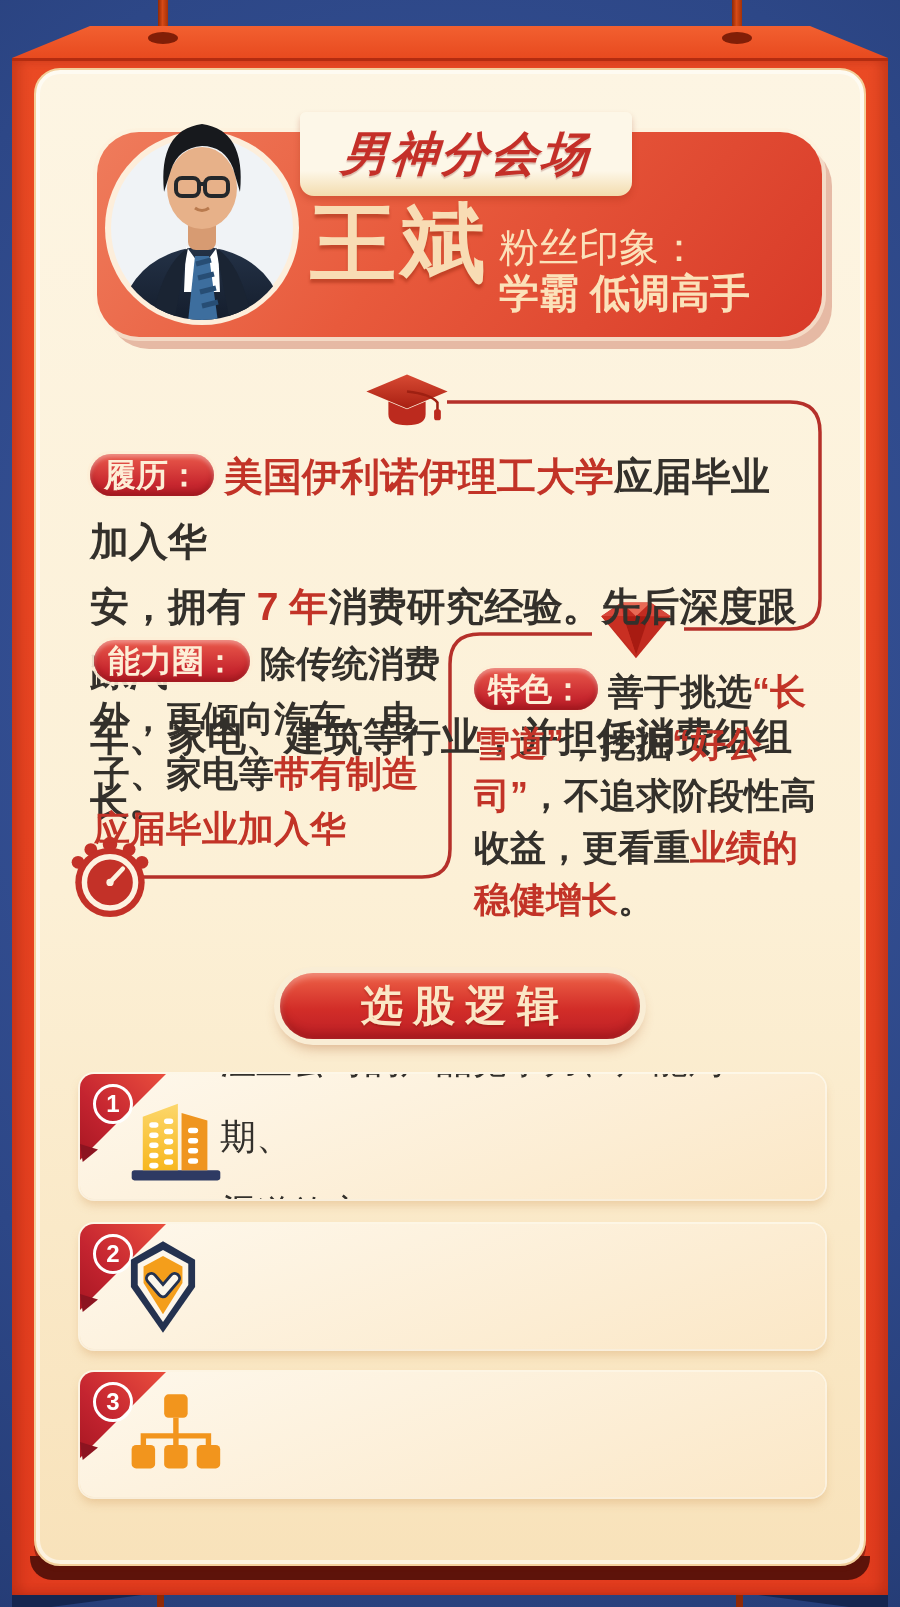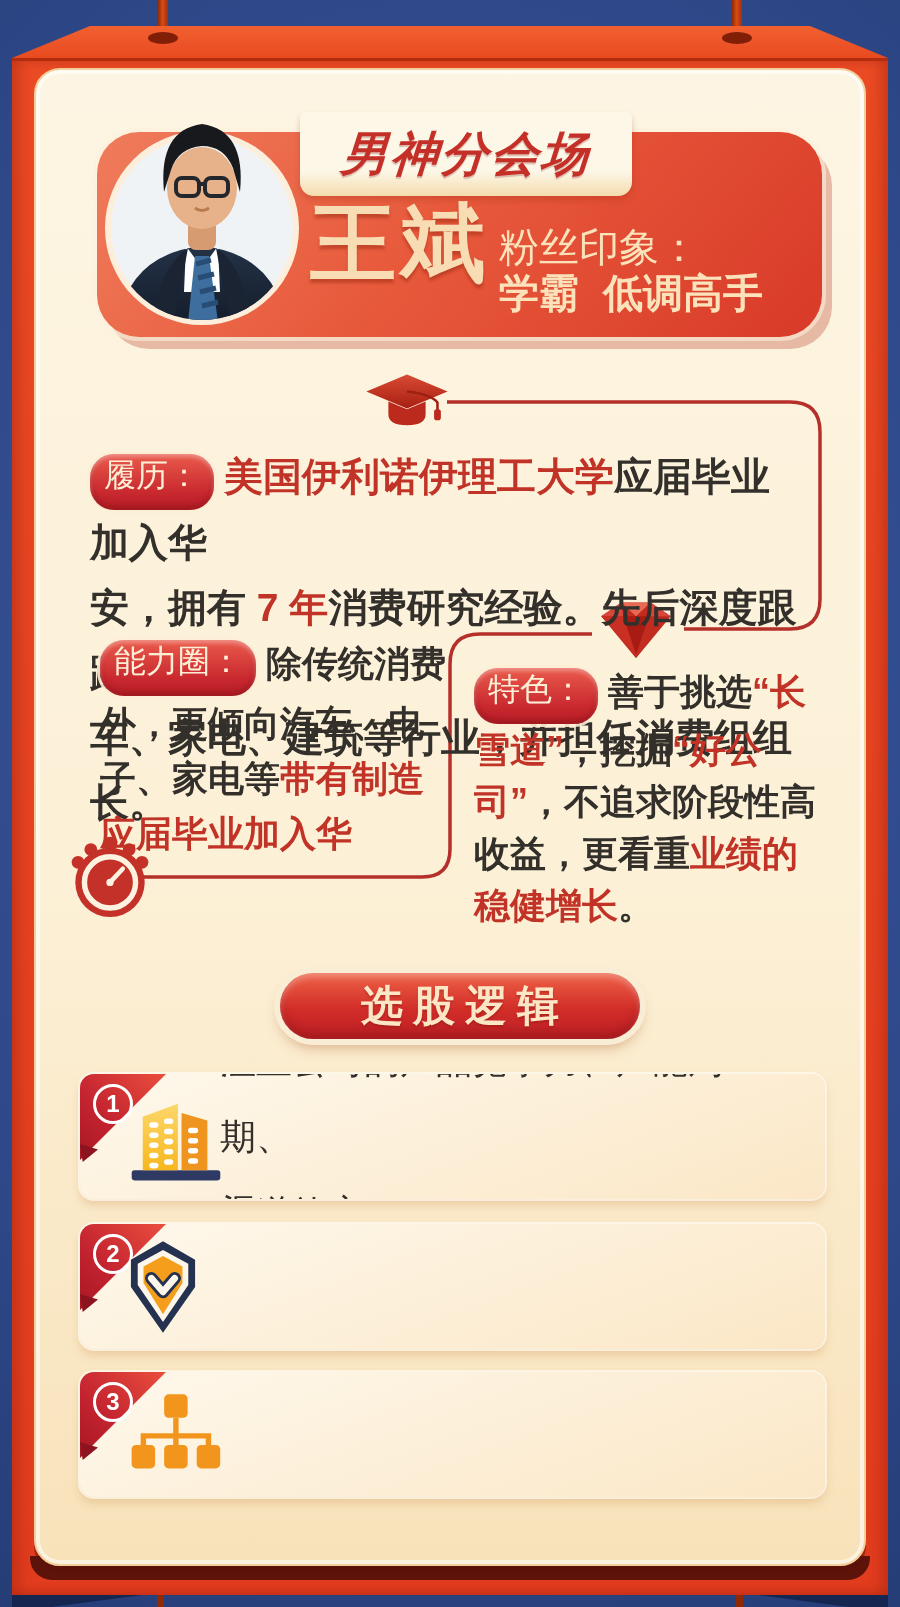--- a/index.html
+++ b/index.html
@@ -42,37 +42,37 @@
     border-radius:6px 6px 14px 14px;display:flex;align-items:center;justify-content:center;
     box-shadow:0 4px 6px rgba(150,40,15,.25);}
   .ribbon:before,.ribbon:after{content:"";position:absolute;top:-8px;width:34px;height:30px;background:#8e1c14;z-index:-1;}
   .ribbon:before{left:-8px;clip-path:polygon(0 100%,100% 0,100% 100%);}
   .ribbon:after{right:-8px;clip-path:polygon(0 0,0 100%,100% 100%);}
   .ribbon-text{font-size:47px;font-weight:800;font-style:italic;color:#c42f28;letter-spacing:3px;
     transform:skewX(-4deg);text-shadow:0 2px 1px rgba(120,20,10,.25);}
   .hero-name{position:absolute;left:213px;top:68px;font-size:86px;font-weight:700;color:#f8dcb4;line-height:1;
     text-shadow:0 4px 3px rgba(150,40,15,.45);letter-spacing:4px;}
   .impression-label{position:absolute;left:402px;top:88px;font-size:40px;font-weight:400;color:#fbe2ba;}
-  .impression-value{position:absolute;left:402px;top:134px;font-size:40px;font-weight:700;color:#fbe2ba;font-family:Liberation Mono, monospace;}
+  .impression-value{position:absolute;left:402px;top:134px;font-size:40px;font-weight:700;color:#fbe2ba;}
 
   
   .connectors{position:absolute;left:0;top:0;width:832px;height:1498px;pointer-events:none;}
   .icon-cap{position:absolute;left:327px;top:300px;width:88px;height:70px;}
   .icon-gem{position:absolute;left:556px;top:528px;width:88px;height:64px;}
   .icon-watch{position:absolute;left:32px;top:760px;width:84px;height:92px;}
 
   
   .rich{position:absolute;margin:0;color:#33302b;font-weight:600;}
   .resume-block{left:54px;top:374px;width:716px;font-size:39px;line-height:65px;}
-  .capability-block{left:64px;top:566px;width:390px;font-size:36px;line-height:55px;}
+  .capability-block{left:58px;top:566px;width:390px;font-size:36px;line-height:55px;}
   .feature-block{left:438px;top:596px;width:392px;font-size:36px;line-height:52px;}
   .seg-dark{color:#33302b;} .seg-red{color:#c23327;}
-  .tag-badge{display:inline-block;padding:3px 14px 16px;border-radius:24px;margin-right:10px;vertical-align:4px;
+  .tag-badge{display:inline-block;padding:3px 14px 2px;border-radius:24px;margin-right:10px;vertical-align:4px;
     background:linear-gradient(180deg,#ea5a4b 0%,#c8282f 70%,#b81e28 100%);
-    color:#fdeed6;font-size:32px;font-weight:400;line-height:1.15;
+    color:#fdeed6;font-size:32px;font-weight:700;line-height:1.15;
     box-shadow:0 0 0 3px rgba(253,238,214,.9), inset 0 3px 4px rgba(255,255,255,.35), inset 0 -4px 6px rgba(110,10,10,.35);}
 
   
   .logic-button{position:absolute;left:244px;top:903px;width:360px;height:66px;border-radius:34px;
     background:linear-gradient(180deg,#ee6247,#d22d28 55%,#bc1f26);
     box-shadow:0 0 0 6px #f9edd5, 0 8px 14px rgba(170,90,40,.45), inset 0 4px 6px rgba(255,255,255,.3), inset 0 -6px 8px rgba(110,10,10,.3);
     display:flex;align-items:center;justify-content:center;}
   .logic-button span{font-size:42px;font-weight:800;color:#fbe7c6;letter-spacing:10px;text-indent:10px;
     text-shadow:0 2px 2px rgba(120,20,10,.35);}
 

